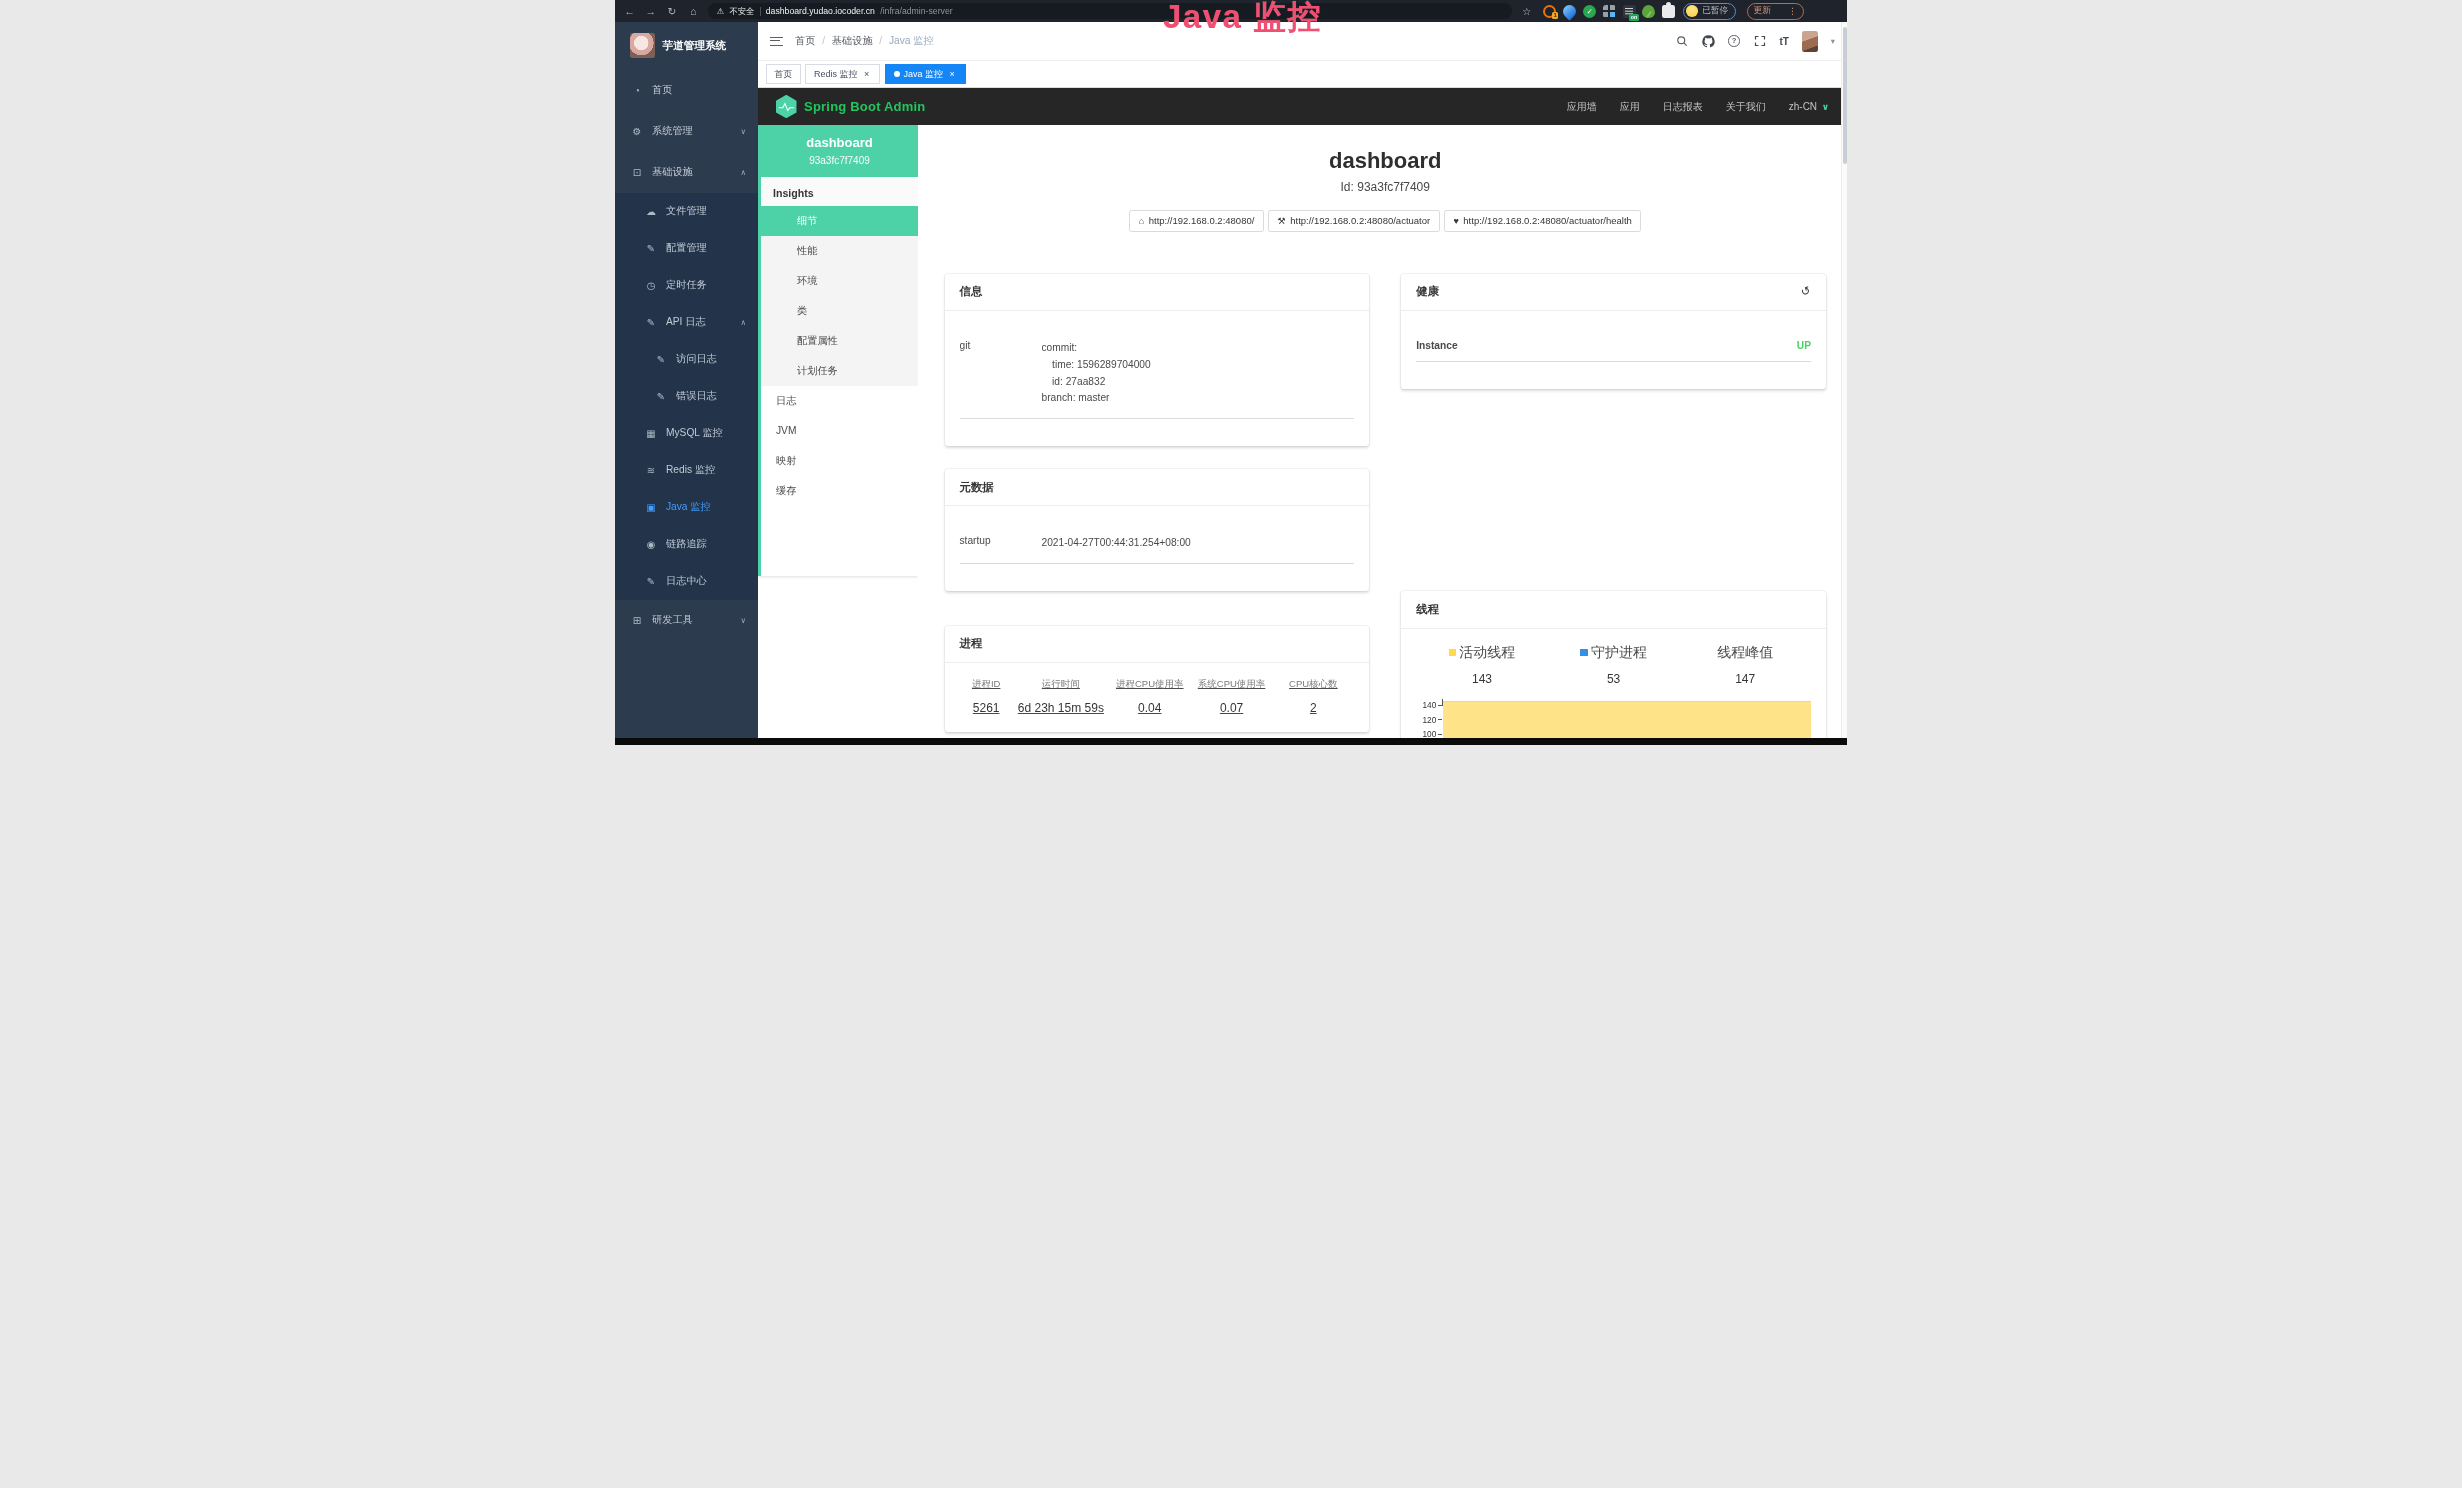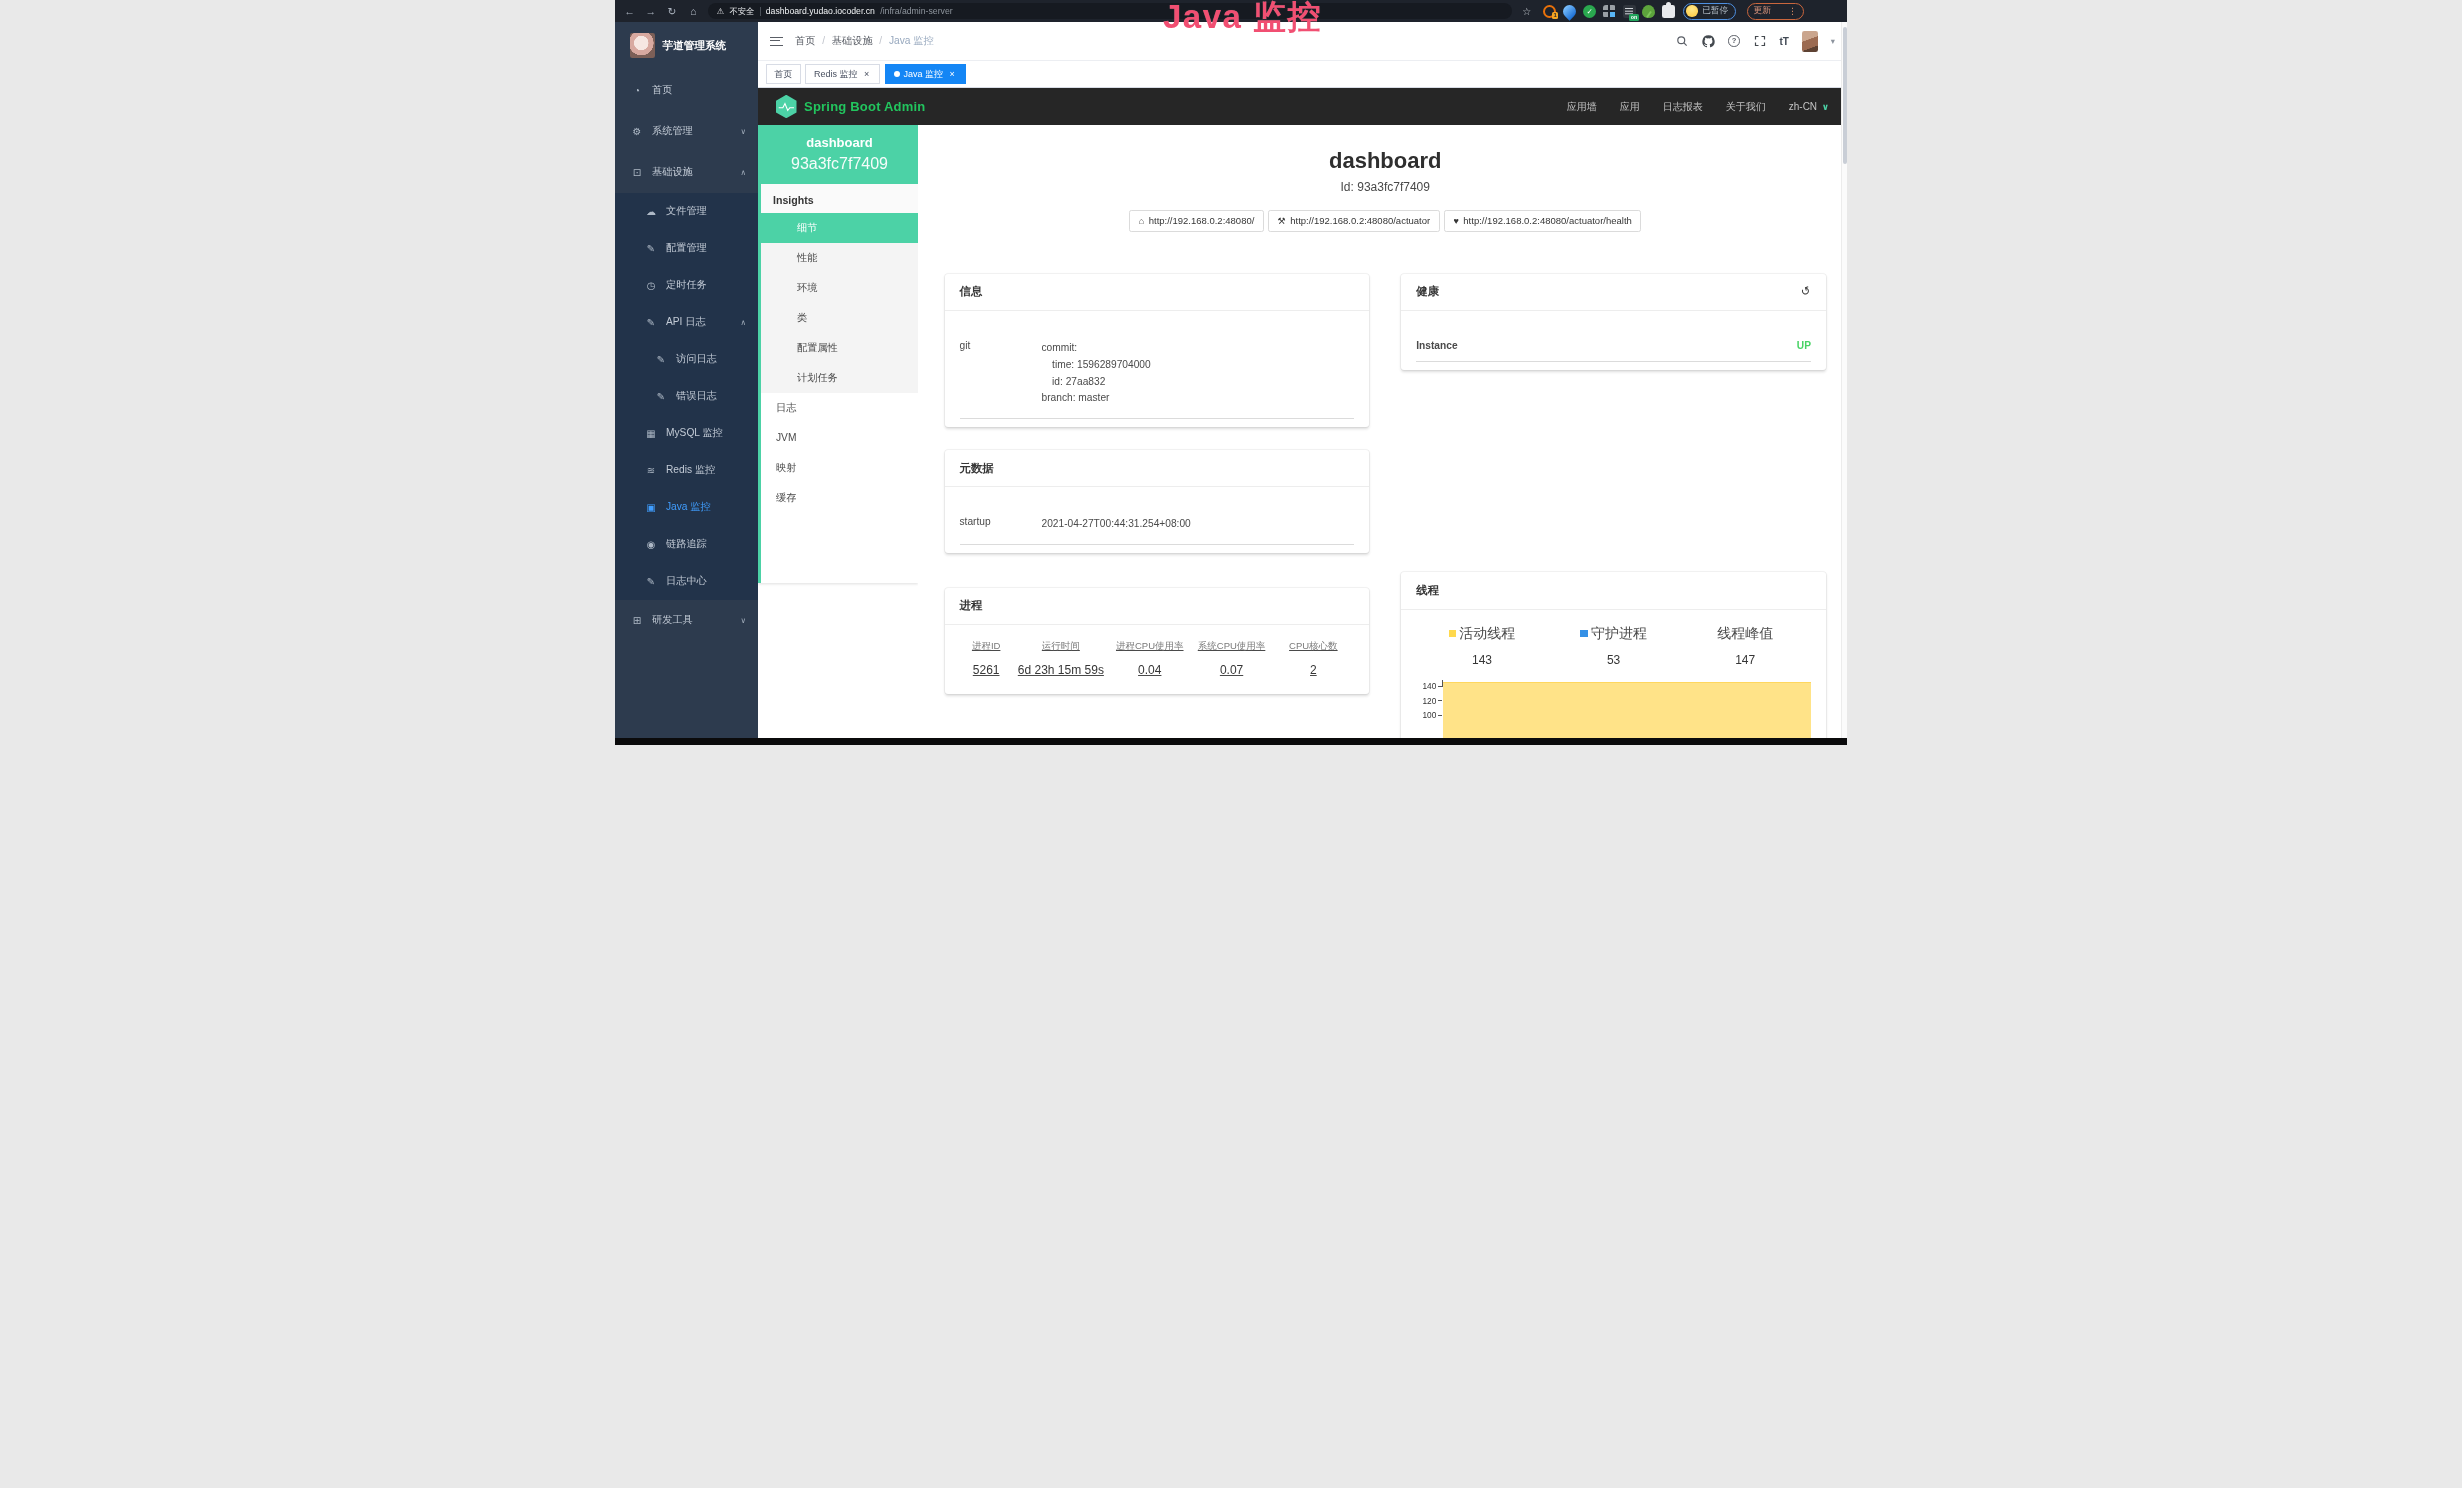--- a/index.html
+++ b/index.html
@@ -105,21 +105,21 @@
   .tealcaret{color:#4cd2a6;font-weight:700;font-size:9px;}
   .tealcaret::before{content:"∨";}
 
   .sba-body{flex:1;display:flex;min-height:0;}
 
   
   .sba-side{width:160px;flex:none;background:#fff;}
   .side-inner{border-left:3px solid #4cd2a6;box-shadow:0 1.5px 2.3px rgba(10,10,10,.1);padding-bottom:70px;}
   .appblk{background:#4cd2a6;color:#fff;text-align:center;padding:10px 4.6px 11.4px;}
   .appblk .an{font-size:13px;font-weight:700;}
-  .appblk .ai{font-size:16px;margin-top:4.6px;opacity:.95;}
+  .appblk .ai{font-size:10px;margin-top:4.6px;opacity:.95;}
   .grp{background:#f4f4f4;}
   .seclbl{font-size:10.6px;font-weight:700;color:#363636;padding:10px 0 6.8px 12px;background:#fafafa;}
   .gi{height:30px;line-height:30px;padding-left:36px;font-size:10.2px;color:#4a4a4a;cursor:pointer;}
   .gi.active{background:#4cd2a6;color:#fff;}
   .ti{height:30px;line-height:30px;padding-left:15px;font-size:10.2px;color:#4a4a4a;cursor:pointer;background:#fff;}
 
   
   .sba-content{flex:1;min-width:0;padding:21px 21px 0 26.5px;overflow:hidden;position:relative;background:#fff;}
   .apptitle{text-align:center;font-size:22px;font-weight:700;color:#2f2f2f;margin:1.5px 0 0;}
   .appsub{text-align:center;font-size:12px;color:#484848;margin-top:6px;}
@@ -130,21 +130,21 @@
   .ep-wrench::before{content:"⚒";}
   .ep-heart::before{content:"♥";}
 
   .cards{display:flex;gap:32px;margin-top:42px;align-items:flex-start;}
   .ccol{flex:1;min-width:0;}
   .card{background:#fff;border-radius:3px;box-shadow:0 1.5px 3px rgba(10,10,10,.14),0 0 0 0.8px rgba(10,10,10,.05);}
   .chead{display:flex;align-items:center;justify-content:space-between;padding:10.6px 15px;border-bottom:0.8px solid #ededed;}
   .ctitle{font-size:11.4px;font-weight:700;color:#363636;}
   .hicon{font-size:11.4px;color:#363636;cursor:pointer;line-height:1;}
   .hicon::before{content:"↺";display:inline-block;transform:rotate(-20deg);}
-  .cbody{padding:29px 15px 8px;font-size:10.2px;color:#4a4a4a;}
+  .cbody{padding:29px 15px 27px;font-size:10.2px;color:#4a4a4a;}
   .kv{display:flex;border-bottom:0.8px solid #dbdbdb;padding-bottom:10.6px;}
   .kv .k{width:82px;flex:none;}
   .kv .v{flex:1;line-height:1.65;}
   .v .ind{padding-left:10.6px;}
   .kv2{display:flex;justify-content:space-between;border-bottom:0.8px solid #dbdbdb;padding-bottom:10.6px;}
   .kv2 .k{font-weight:600;color:#4a4a4a;}
   .statusUP{color:#47d364;font-weight:700;}
   .mt31{margin-top:23.5px;}
   .mt46{margin-top:35px;}
   .mt267{margin-top:202px;}

